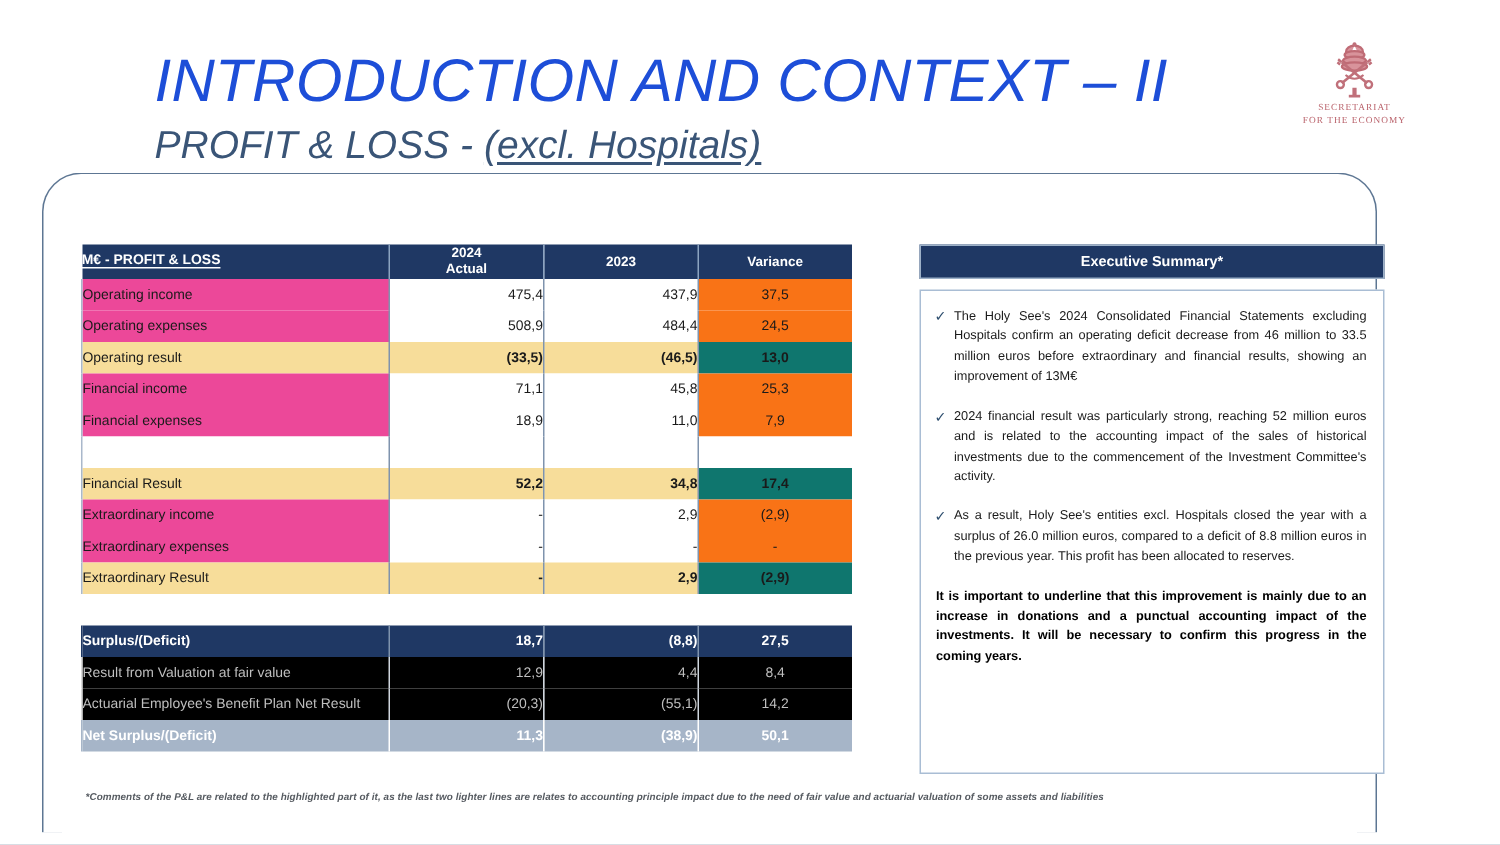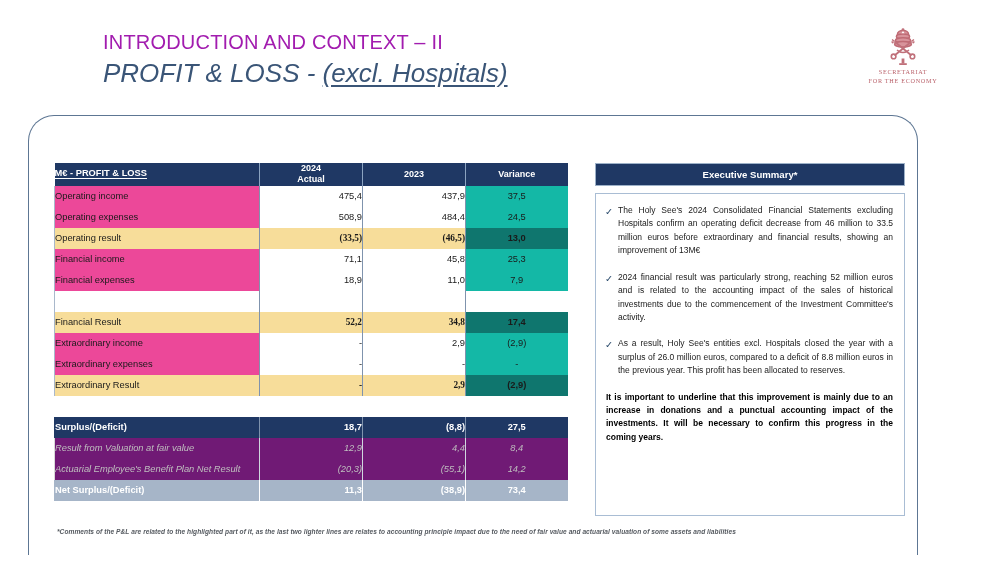--- a/index.html
+++ b/index.html
@@ -16,26 +16,27 @@
   }
 
   
   #title-block {
     position: absolute;
     left: 103px;
     top: 31px;
     width: 700px;
   }
   #main-title {
-    font-size: 20px;
+    font-size: 40px;
     letter-spacing: 0.2px;
-    color: #a21caf;
+    color: #1d4ed8;
     font-weight: 400;
     line-height: 1.18;
     white-space: nowrap;
+    font-style: italic;
   }
   #subtitle-row {
     margin-top: 3px;
     font-size: 26px;
     font-style: italic;
     color: #3a5577;
     font-weight: 400;
     line-height: 1.2;
     white-space: nowrap;
   }
@@ -119,52 +120,52 @@
   td.num   { text-align: right; background: #ffffff;
              border-left: 1.2px solid #7f93ad; font-weight: bold; }
   td.var   { text-align: center; background: #fdf2d4; font-weight: bold;
              border-left: 1.2px solid #7f93ad; }
 
   
   tr.plain td.num, tr.plain td.var { font-weight: normal; }
 
   
   tr.sub td.label { background: #f7dd9a; font-weight: normal; }
-  tr.sub td.num   { background: #f7dd9a; font-weight: bold; font-family: Liberation Serif, serif; }
+  tr.sub td.num   { background: #f7dd9a; font-weight: bold; }
   tr.sub td.var   { background: #0f766e; font-weight: bold; }
 
   
-  tr.plain td.var { background: #14b8a6; }
+  tr.plain td.var { background: #f97316; }
 
   
   tr.total td { background: #1f3864; color: #ffffff; font-weight: bold; }
   tr.total td.label { border-left: 1px solid #1f3864; }
   tr.total td.num, tr.total td.var { border-left: 1.2px solid #7f93ad; }
 
   
-  tr.grey td { background: #701a75; color: #bfbfbf; font-weight: normal; height: 25px; font-style: italic;}
+  tr.grey td { background: #000000; color: #bfbfbf; font-weight: normal; height: 25px;}
   tr.grey td.label { border-left: 1px solid #d8d8d8; }
   tr.grey td.num, tr.grey td.var { border-left: 1.2px solid #cfd6de; }
 
   tr.greytotal td { background: #a6b5c8; color: #ffffff; font-weight: bold; }
   tr.greytotal td.label { border-left: 1px solid #a6b5c8; }
   tr.greytotal td.num, tr.greytotal td.var { border-left: 1.2px solid #ffffff; }
 
   
   tr.spacer td { height: 11px; background: #ffffff; }
   tr.spacer td.label { border-left: 1px solid #a9b8cb; }
   tr.spacer td.num { border-left: 1.2px solid #7f93ad; background:#ffffff;}
   tr.spacer td.var { border-left: 1.2px solid #7f93ad; background:#ffffff;}
 
   tr.spacer2 td { height: 8px; background: #ffffff; border: none; }
 
   
   #exec-panel {
     position: absolute;
-    left: 595px;
+    left: 613px;
     top: 163px;
     width: 310px;
     border-radius: 27px;
   }
   #exec-header {
     background: #1f3864;
     color: #ffffff;
     text-align: center;
     font-weight: bold;
     font-size: 9.6px;
@@ -367,21 +368,21 @@
       <tr class="grey">
         <td class="label">Actuarial Employee's Benefit Plan Net Result</td>
         <td class="num">(20,3)</td>
         <td class="num">(55,1)</td>
         <td class="var">14,2</td>
       </tr>
       <tr class="greytotal">
         <td class="label">Net Surplus/(Deficit)</td>
         <td class="num">11,3</td>
         <td class="num">(38,9)</td>
-        <td class="var">73,4</td>
+        <td class="var">50,1</td>
       </tr>
     </tbody>
 </table>
 
 <div id="exec-panel">
   <div id="exec-header">Executive Summary*</div>
   <div id="exec-body">
     <div id="exec-bullets">
         <div class="bullet">
           <span class="tick">✓</span>

